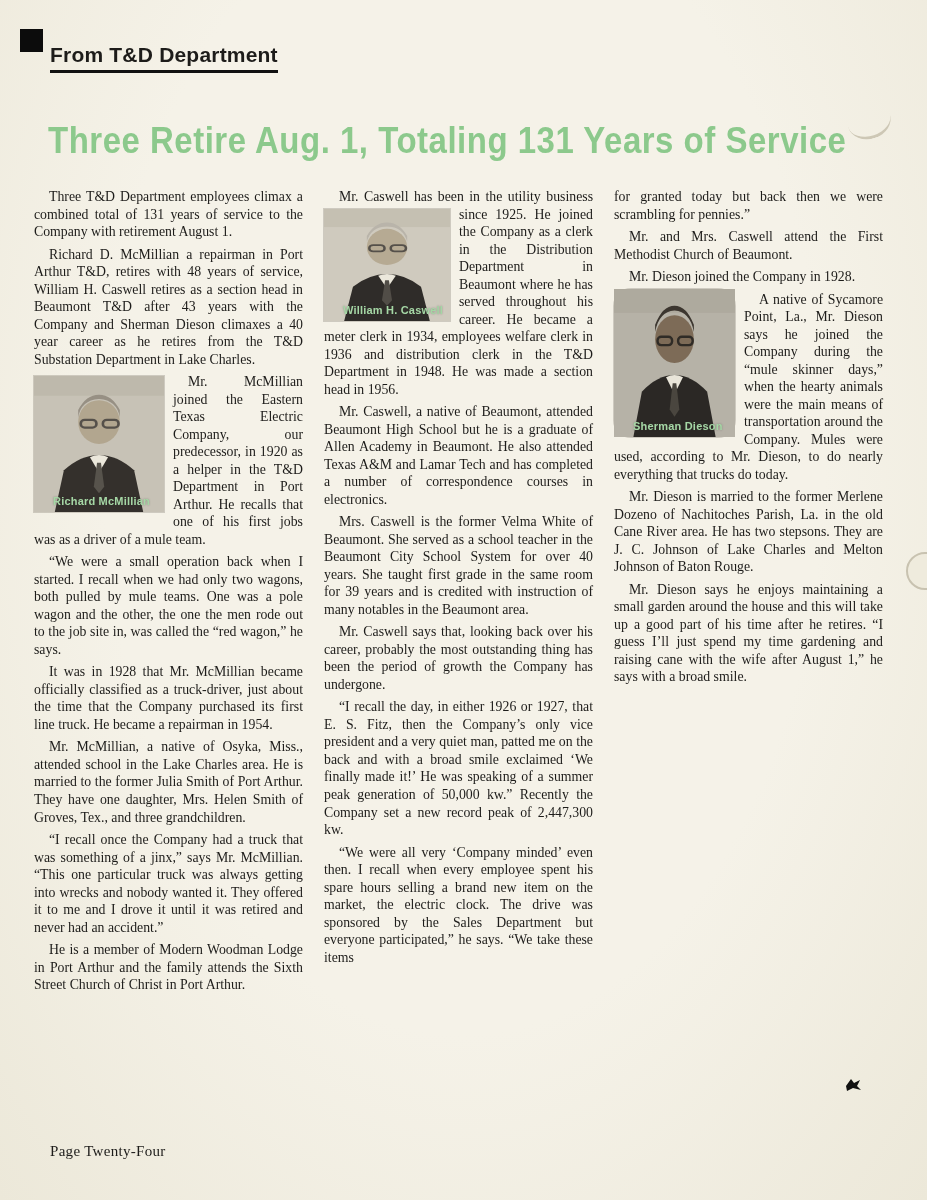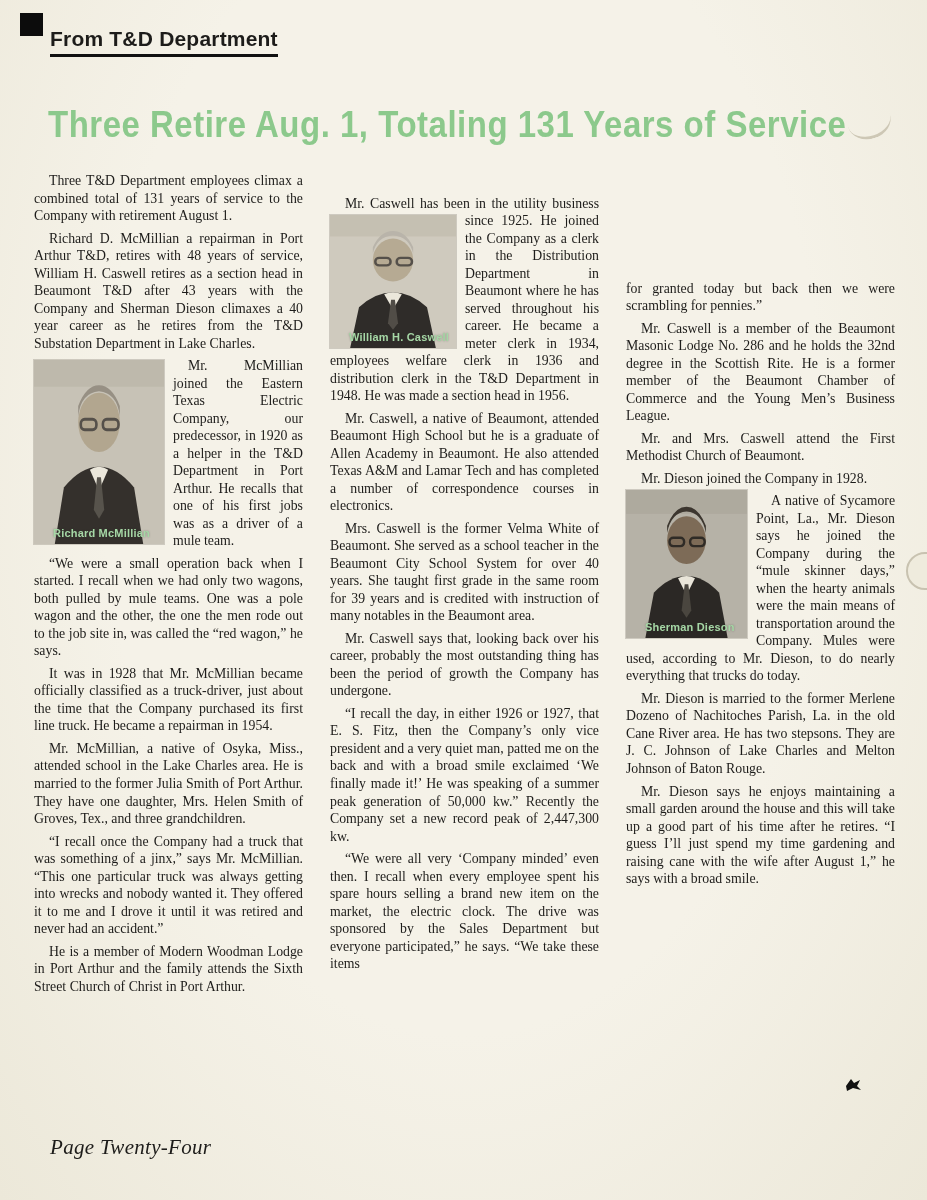--- a/index.html
+++ b/index.html
@@ -12,21 +12,21 @@
     margin: 0 auto;
     background: radial-gradient(ellipse at 50% 38%, #f5f2e8 55%, #ece8d9 100%);
     color: #1d1c1a;
     font-family: "Liberation Serif", serif;
     overflow: hidden;
   }
 
   .content { padding: 0 40px 0 34px; }
 
   
-  .kicker-row { display: flex; align-items: flex-start; gap: 7px; padding-top: 10px; margin-left: -14px; }
+  .kicker-row { display: flex; align-items: flex-start; gap: 7px; padding-top: 26px; margin-left: -14px; }
   .black-square { width: 23px; height: 23px; background: #0c0c0c; margin-top: 3px; flex: 0 0 auto; }
   .kicker {
     font-family: "Liberation Sans", sans-serif;
     font-weight: bold;
     font-size: 21px;
     line-height: 1.15;
     letter-spacing: 0.2px;
     border-bottom: 3px solid #111;
     padding-bottom: 2px;
   }
@@ -38,64 +38,63 @@
     font-size: 33px;
     letter-spacing: 0.5px;
     color: #8cc98c;
     margin: 30px 0 0 14px;
     white-space: nowrap;
     transform: scaleY(1.1);
     transform-origin: left top;
   }
 
   
-  .columns { display: flex; gap: 27px; margin-top: 30px; align-items: center; }
+  .columns { display: flex; gap: 21px; margin-top: 30px; }
   .col {
     width: 269px;
     flex: 0 0 269px;
     font-size: 13.8px;
     line-height: 1.27;
     text-align: justify;
   }
   .col p { margin: 0 0 5px 0; text-indent: 15px; }
   .col p.noindent { text-indent: 0; }
 
   
   .photo-float {
     float: left;
     position: relative;
     margin: 3px 9px 2px 0;
     display: block;
     box-shadow: 0 0 0 1px rgba(90,85,70,0.25);
     background: #c7c2b6;
   }
-  .pf-mcmillian { width: 130px; height: 184px; }
-  .pf-caswell   { width: 126px; height: 133px; }
-  .pf-dieson    { width: 121px; height: 148px; }
+  .pf-mcmillian { width: 130px; height: 136px; }
+  .pf-caswell   { width: 126px; height: 112px; }
+  .pf-dieson    { width: 121px; height: 148px; border-radius: 17px; }
   .photo-float svg { display: block; width: 100%; height: 100%; }
   .photo-caption {
     position: absolute;
     left: 4px;
     bottom: 3px;
     font-family: "Liberation Sans", sans-serif;
     font-weight: bold;
     font-size: 11px;
     letter-spacing: 0.2px;
     color: #a5d7a5;
     white-space: nowrap;
     text-shadow: 0 0 2px rgba(60,60,55,0.45);
   }
 
   
   .page-footer {
     position: absolute;
     left: 50px;
     bottom: 40px;
-    font-style: italic;
-    font-size: 21px;
+    font-size: 15px;
     letter-spacing: 0.3px;
     margin-top: 38px;
   }
 
   
   .page-curl-mark {
     position: absolute;
     top: 102px;
     right: 36px;
     width: 44px;
@@ -187,21 +186,20 @@
         </p>
         <p class="para">Mr. Caswell, a native of Beaumont, attended Beaumont High School but he is a graduate of Allen Academy in Beaumont. He also attended Texas A&amp;M and Lamar Tech and has completed a number of correspondence courses in electronics.</p>
         <p class="para">Mrs. Caswell is the former Velma White of Beaumont. She served as a school teacher in the Beaumont City School System for over 40 years. She taught first grade in the same room for 39 years and is credited with instruction of many notables in the Beaumont area.</p>
         <p class="para">Mr. Caswell says that, looking back over his career, probably the most outstanding thing has been the period of growth the Company has undergone.</p>
         <p class="para">“I recall the day, in either 1926 or 1927, that E. S. Fitz, then the Company’s only vice president and a very quiet man, patted me on the back and with a broad smile exclaimed ‘We finally made it!’ He was speaking of a summer peak generation of 50,000 kw.” Recently the Company set a new record peak of 2,447,300 kw.</p>
         <p class="para">“We were all very ‘Company minded’ even then. I recall when every employee spent his spare hours selling a brand new item on the market, the electric clock. The drive was sponsored by the Sales Department but everyone participated,” he says. “We take these items</p>
       </div>
 
       <div class="col">
         <p class="para noindent">for granted today but back then we were scrambling for pennies.”</p>
-        <p class="para">Mr. Caswell is a member of the Beaumont Masonic Lodge No. 286 and he holds the 32nd degree in the Scottish Rite. He is a former member of the Beaumont Chamber of Commerce and the Young Men’s Business League.</p>
         <p class="para">Mr. and Mrs. Caswell attend the First Methodist Church of Beaumont.</p>
         <p class="para">
           <span>Mr. Dieson joined the Company in 1928.</span>
           <span class="photo-float pf-dieson">
             <svg viewBox="0 0 100 124" preserveAspectRatio="none">
               <rect width="100" height="124" fill="#b6b2a7"></rect>
               <rect width="100" height="20" fill="#aeaa9e"></rect>
               <ellipse cx="50" cy="42" rx="16" ry="20" fill="#7d6b57"></ellipse>
               <path d="M34 36 Q37 19 50 18 Q63 19 66 36 L66 30 Q60 14 50 14 Q40 14 34 30 Z" fill="#3c362f"></path>
               <rect x="36" y="40" width="12" height="7" rx="3" fill="none" stroke="#2f2b26" stroke-width="2"></rect>

